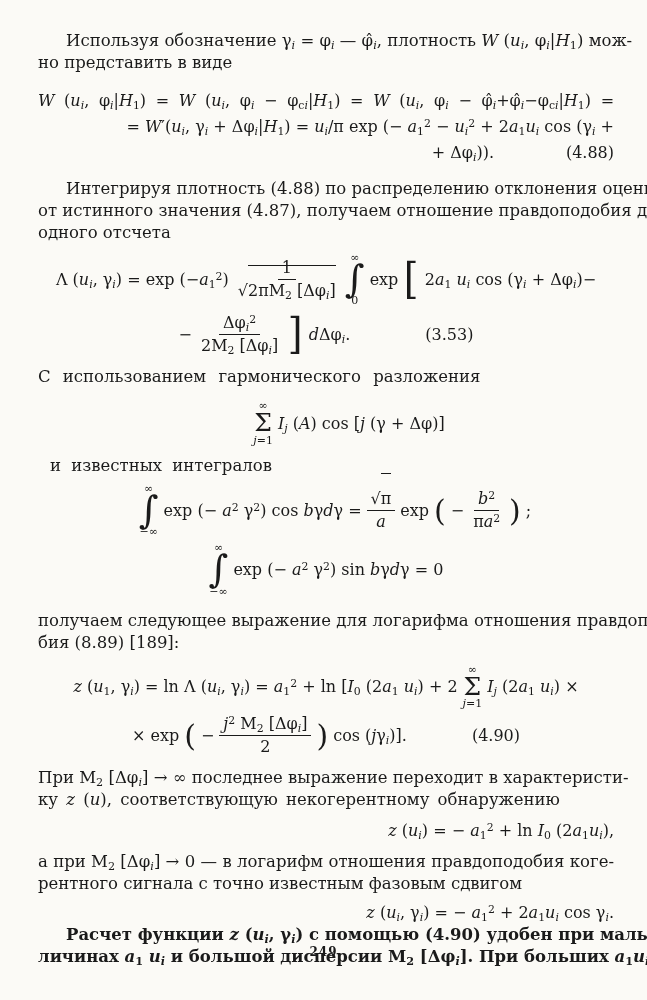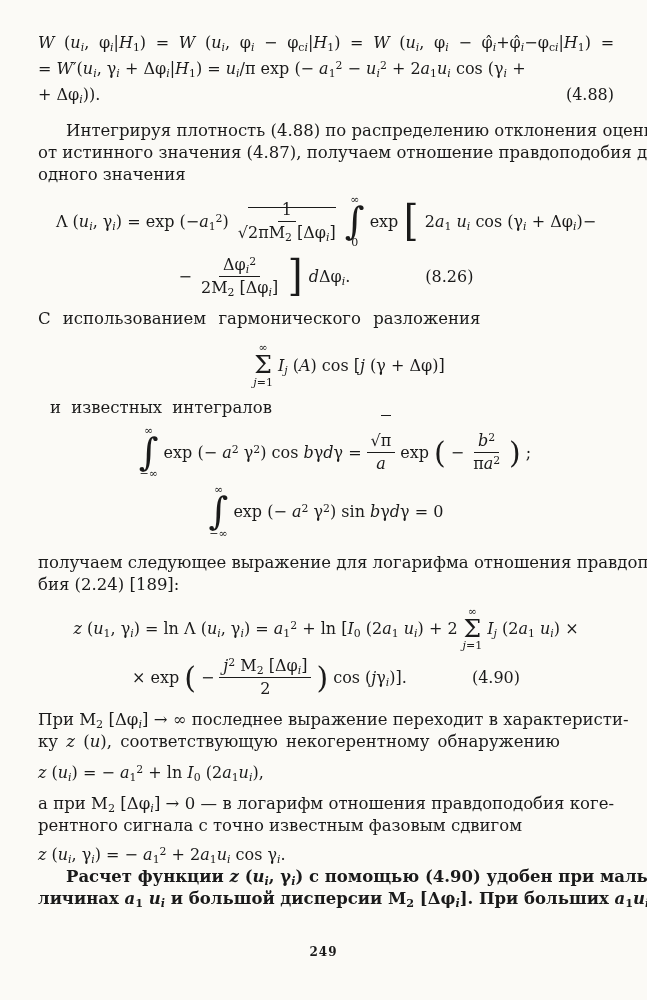--- a/index.html
+++ b/index.html
@@ -20,21 +20,21 @@
   .wsp7{word-spacing:7px;}
   .wsp5{word-spacing:5px;margin-left:12px;}
   .wsp3{word-spacing:3px;}
   sub,sup{font-size:68%;line-height:0;}
   sub{vertical-align:-0.28em;}
   sup{vertical-align:0.5em;}
   i{font-style:italic;}
   
   .eq{position:relative;font-size:16px;line-height:22px;}
   .eqline{display:block;}
-  .center{text-align:left;}
+  .center{text-align:right;}
   .eqrow{display:flex;align-items:center;justify-content:center;white-space:nowrap;gap:5px;}
   .frac{display:inline-flex;flex-direction:column;align-items:center;vertical-align:middle;line-height:1.25;}
   .frac .num{display:block;padding:0 4px 1px;border-bottom:1.2px solid #1a1a1a;text-align:center;}
   .frac .den{display:block;padding:1px 4px 0;text-align:center;}
   .ol{border-top:1.2px solid #1a1a1a;padding-top:15px;}
   .bigop{display:inline-flex;flex-direction:column;align-items:center;line-height:1;}
   .lim{font-size:11px;line-height:1.1;}
   .int-sym{font-size:38px;line-height:0.82;font-style:italic;}
   .sum-sym{font-size:25px;line-height:0.9;}
   .bigbr{font-size:42px;font-weight:400;line-height:0.78;transform:scaleX(0.9);}
@@ -66,32 +66,36 @@
   .n490{position:static;margin-left:60px;}
   .footer{position:absolute;left:0;top:941px;width:647px;text-align:center;}
   .pnum{font-weight:bold;font-size:12px;letter-spacing:1px;}
 </style>
 </head>
 <body>
 
 <div class="page">
   <div class="content">
 
+    <p class="para sec-p1">
+      <span class="line indent jline">Используя обозначение γ<sub><i>i</i></sub> = φ<sub><i>i</i></sub> — φ̂<sub><i>i</i></sub>, плотность <i>W</i> (<i>u</i><sub><i>i</i></sub>, φ<sub><i>i</i></sub>|<i>H</i><sub>1</sub>) мож-</span>
+      <span class="line">но представить в виде</span>
+    </p>
 
     <div class="eq sec-488">
       <span class="eqline jline"><i>W</i> (<i>u</i><sub><i>i</i></sub>, φ<sub><i>i</i></sub>|<i>H</i><sub>1</sub>) = <i>W</i> (<i>u</i><sub><i>i</i></sub>, φ<sub><i>i</i></sub> − φ<sub>с<i>i</i></sub>|<i>H</i><sub>1</sub>) = <i>W</i> (<i>u</i><sub><i>i</i></sub>, φ<sub><i>i</i></sub> − φ̂<sub><i>i</i></sub>+φ̂<sub><i>i</i></sub>−φ<sub>с<i>i</i></sub>|<i>H</i><sub>1</sub>) =</span>
       <span class="eqline center">= <i>W</i>′(<i>u</i><sub><i>i</i></sub>, γ<sub><i>i</i></sub> + Δφ<sub><i>i</i></sub>|<i>H</i><sub>1</sub>) = <i>u</i><sub><i>i</i></sub>/π exp (− <i>a</i><sub>1</sub><sup>2</sup> − <i>u</i><sub><i>i</i></sub><sup>2</sup> + 2<i>a</i><sub>1</sub><i>u</i><sub><i>i</i></sub> cos (γ<sub><i>i</i></sub> +</span>
       <span class="eqline center shift-488">+ Δφ<sub><i>i</i></sub>)).</span>
       <span class="eqnum n488">(4.88)</span>
     </div>
 
     <p class="para sec-p2">
       <span class="line indent jline">Интегрируя плотность (4.88) по распределению отклонения оценки</span>
       <span class="line jline">от истинного значения (4.87), получаем отношение правдоподобия для</span>
-      <span class="line">одного значения</span>
+      <span class="line">одного отсчета</span>
     </p>
 
     <div class="eq sec-489">
       <div class="eqrow row1">
         <span>Λ (<i>u</i><sub><i>i</i></sub>, γ<sub><i>i</i></sub>) = exp (−<i>a</i><sub>1</sub><sup>2</sup>)</span>
         <span class="frac">
           <span class="num">1</span>
           <span class="den">√<span class="ol">2πM<sub>2</sub> [Δφ<sub><i>i</i></sub>]</span></span>
         </span>
         <span class="bigop">
@@ -104,21 +108,21 @@
         <span>2<i>a</i><sub>1</sub> <i>u</i><sub><i>i</i></sub> cos (γ<sub><i>i</i></sub> + Δφ<sub><i>i</i></sub>)−</span>
       </div>
       <div class="eqrow row2">
         <span>−</span>
         <span class="frac">
           <span class="num">Δφ<sub><i>i</i></sub><sup>2</sup></span>
           <span class="den">2M<sub>2</sub> [Δφ<sub><i>i</i></sub>]</span>
         </span>
         <span class="bigbr">]</span>
         <span><i>d</i>Δφ<sub><i>i</i></sub>.</span>
-        <span class="n489">(8.26)</span>
+        <span class="n489">(3.53)</span>
       </div>
     </div>
 
     <p class="para sec-p3">
       <span class="line wsp7">С использованием гармонического разложения</span>
     </p>
 
     <div class="eq sec-harm">
       <div class="eqrow">
         <span class="bigop">
@@ -164,21 +168,21 @@
           <span class="lim">∞</span>
           <span class="int-sym">∫</span>
           <span class="lim">−∞</span>
         </span>
         <span>exp (− <i>a</i><sup>2</sup> γ<sup>2</sup>) sin <i>b</i>γ<i>d</i>γ = 0</span>
       </div>
     </div>
 
     <p class="para sec-p5">
       <span class="line jline">получаем следующее выражение для логарифма отношения правдоподо-</span>
-      <span class="line">бия (2.24) [189]:</span>
+      <span class="line">бия (8.89) [189]:</span>
     </p>
 
     <div class="eq sec-490">
       <div class="eqrow row1">
         <span><i>z</i> (<i>u</i><sub>1</sub>, γ<sub><i>i</i></sub>) = ln Λ (<i>u</i><sub><i>i</i></sub>, γ<sub><i>i</i></sub>) = <i>a</i><sub>1</sub><sup>2</sup> + ln [<i>I</i><sub>0</sub> (2<i>a</i><sub>1</sub> <i>u</i><sub><i>i</i></sub>) + 2</span>
         <span class="bigop">
           <span class="lim">∞</span>
           <span class="sum-sym">Σ</span>
           <span class="lim"><i>j</i>=1</span>
         </span>

